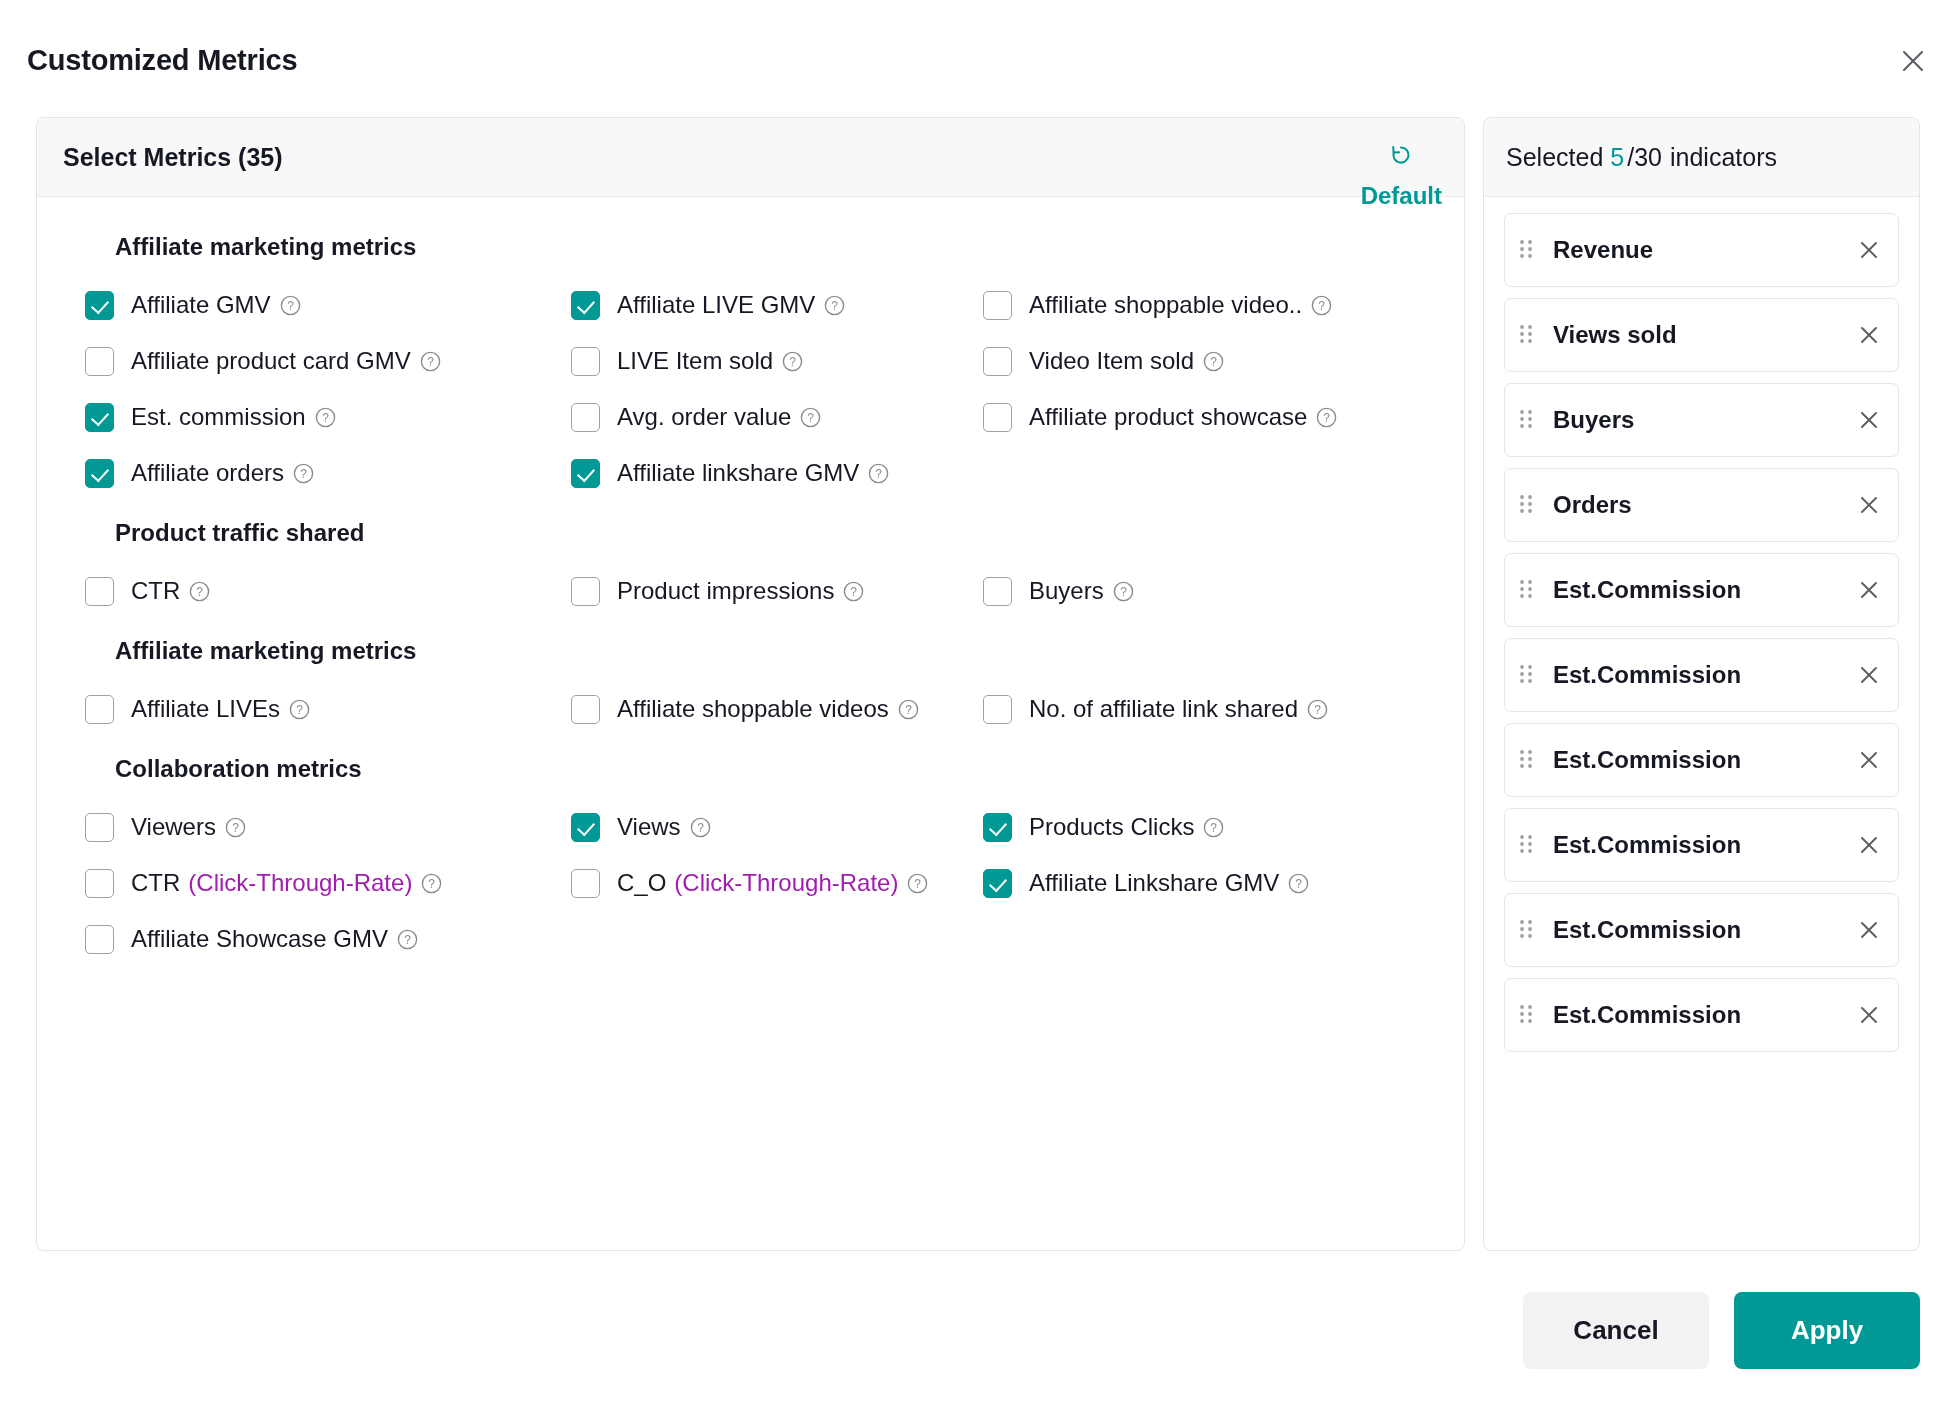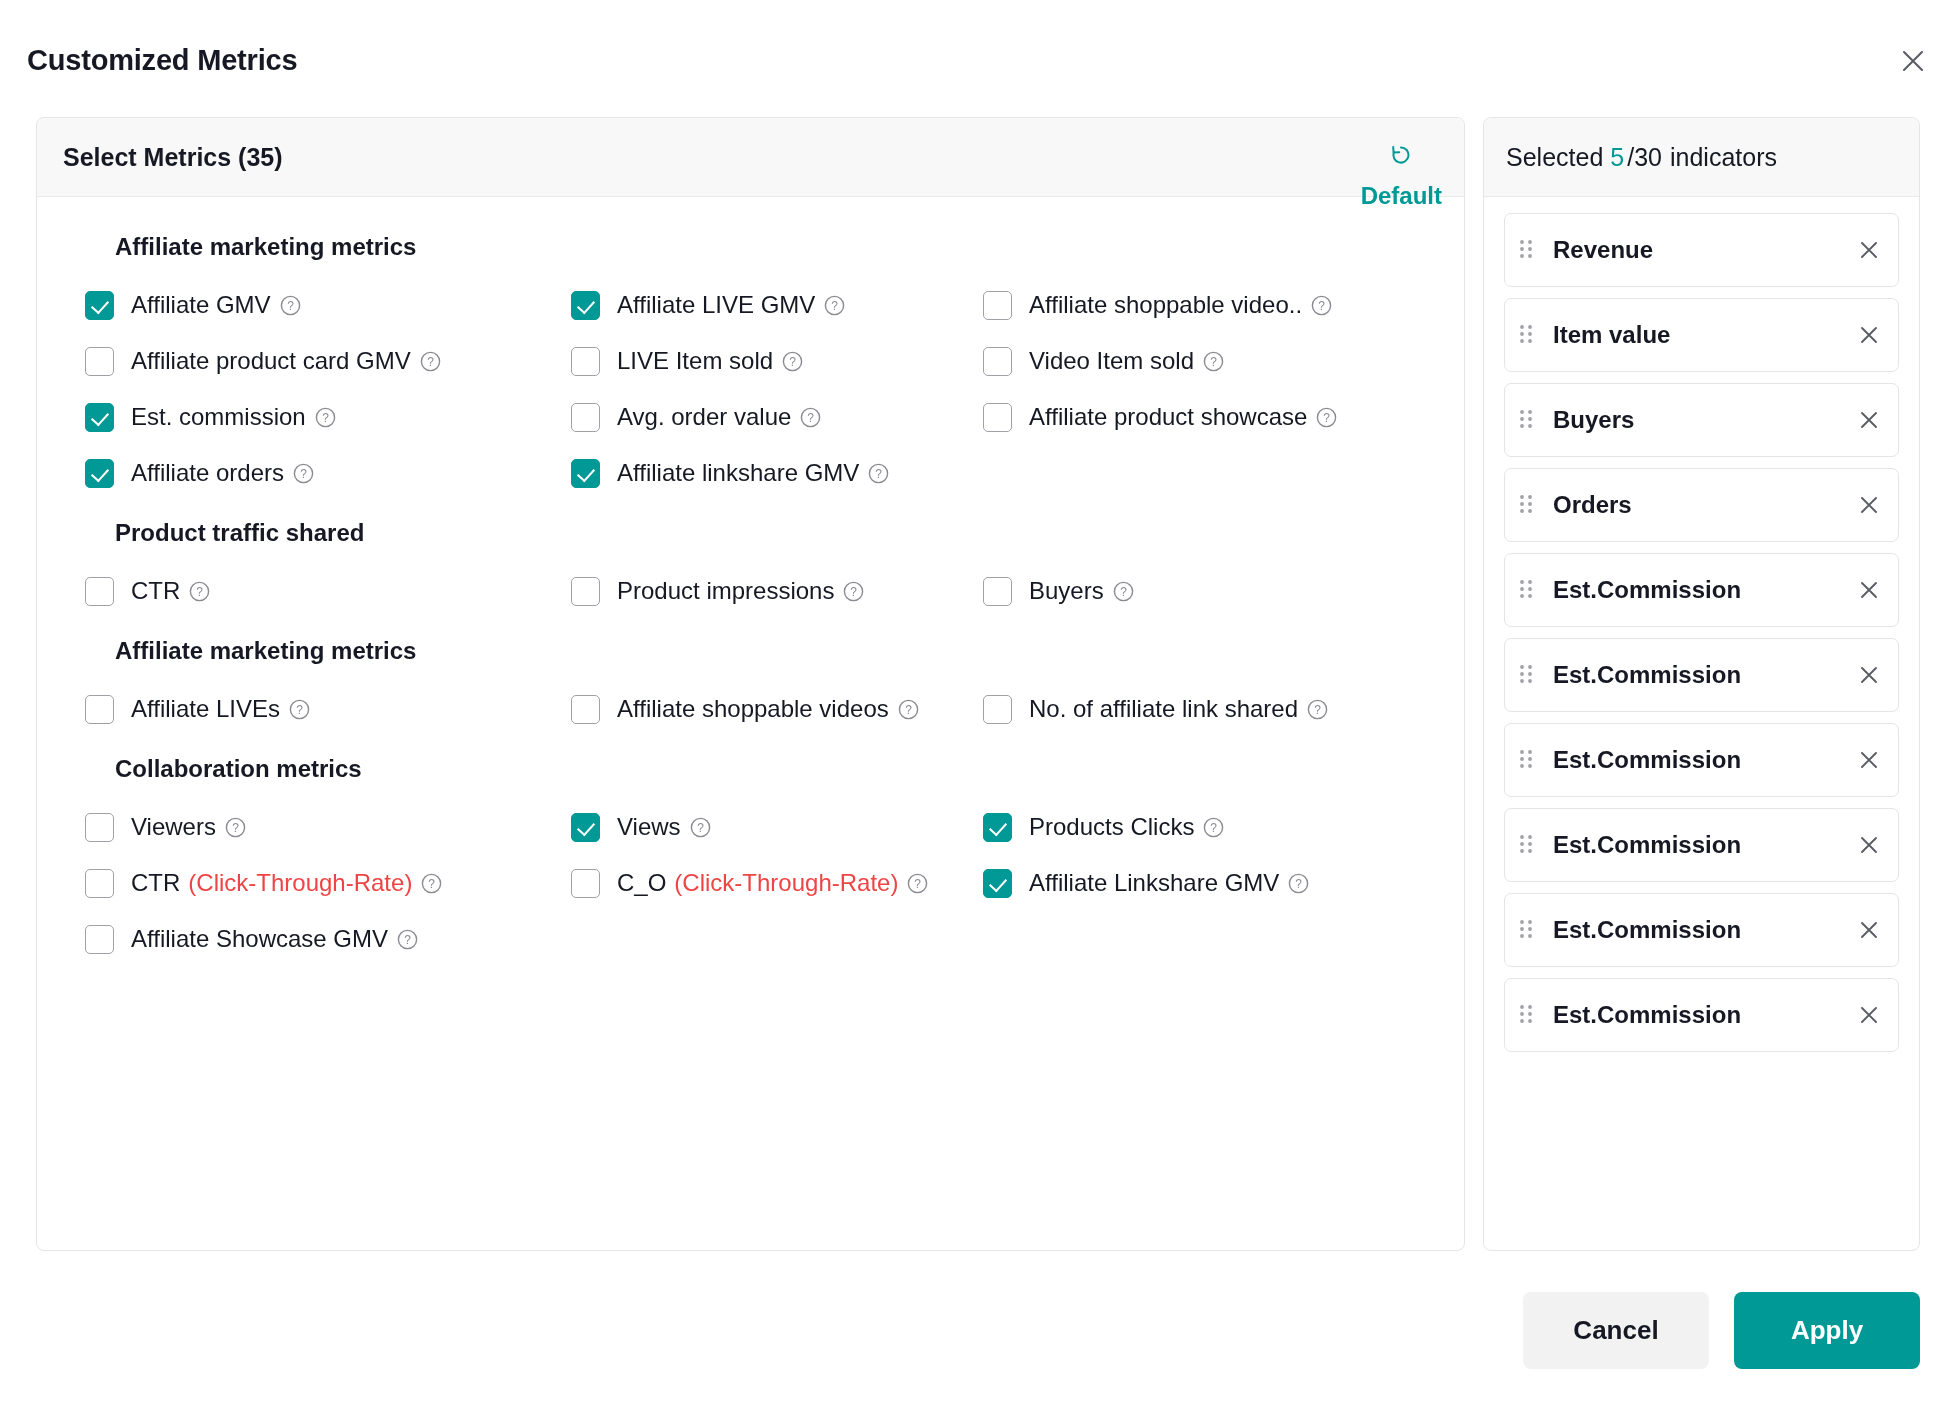--- a/index.html
+++ b/index.html
@@ -133,21 +133,21 @@
     transform: rotate(42deg);
   }
   .cbx-label {
     font-size: 24px;
     color: #161823;
     white-space: nowrap;
     line-height: 1.1;
   }
   .cbx-sub {
     font-size: 24px;
-    color: #ef4444;
+    color: #a21caf;
     margin-left: 8px;
     white-space: nowrap;
   }
   .help-icon {
     margin-left: 9px;
     width: 21px; height: 21px;
     min-width: 21px;
     display: inline-flex;
     align-items: center;
     justify-content: center;
@@ -577,21 +577,21 @@
           <span class="drag-handle">
             <svg width="20" height="24" viewBox="0 0 20 24" aria-hidden="true">
               <circle cx="4" cy="4" r="1.9" fill="#9fa1a6"></circle>
               <circle cx="12" cy="4" r="1.9" fill="#9fa1a6"></circle>
               <circle cx="4" cy="11" r="1.9" fill="#9fa1a6"></circle>
               <circle cx="12" cy="11" r="1.9" fill="#9fa1a6"></circle>
               <circle cx="4" cy="18" r="1.9" fill="#9fa1a6"></circle>
               <circle cx="12" cy="18" r="1.9" fill="#9fa1a6"></circle>
             </svg>
           </span>
-          <span class="sel-label">Item value</span>
+          <span class="sel-label">Views sold</span>
           <span class="sel-remove">
             <svg width="26" height="26" viewBox="0 0 26 26" aria-hidden="true">
               <path d="M6 6 L20 20 M20 6 L6 20" stroke="#5b5d64" stroke-width="1.9" fill="none" stroke-linecap="round"></path>
             </svg>
           </span>
         </div>
         <div class="sel-item">
           <span class="drag-handle">
             <svg width="20" height="24" viewBox="0 0 20 24" aria-hidden="true">
               <circle cx="4" cy="4" r="1.9" fill="#9fa1a6"></circle>

